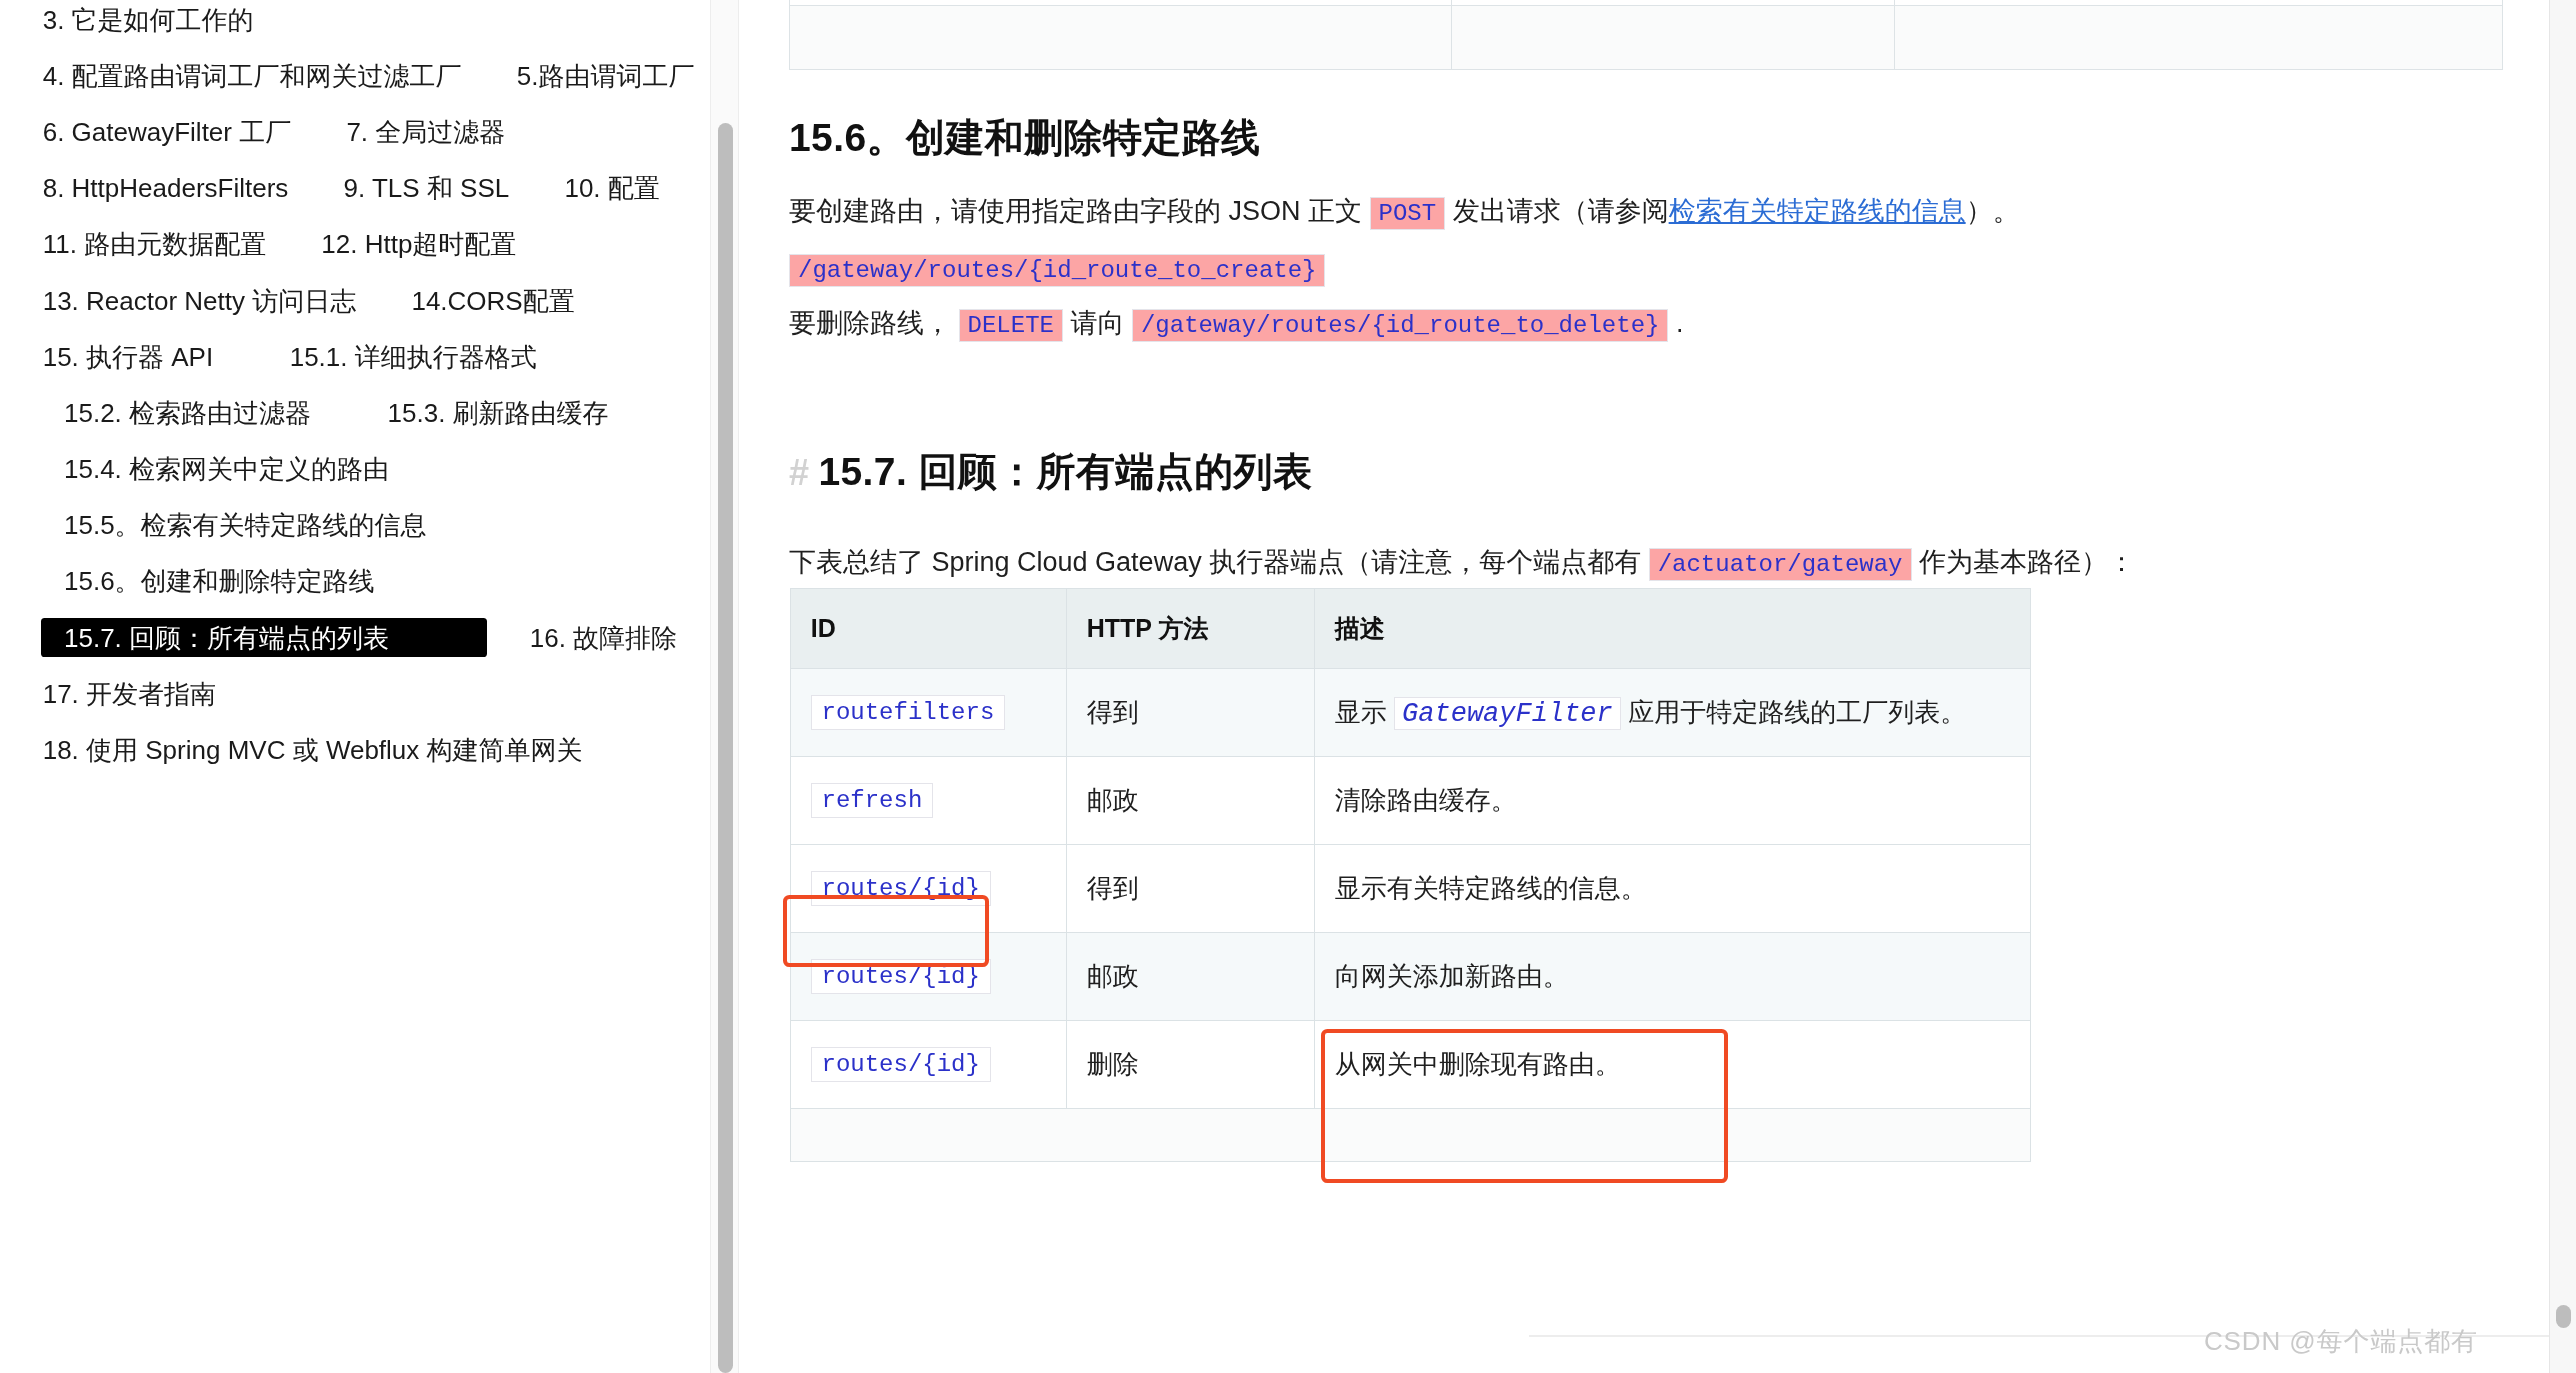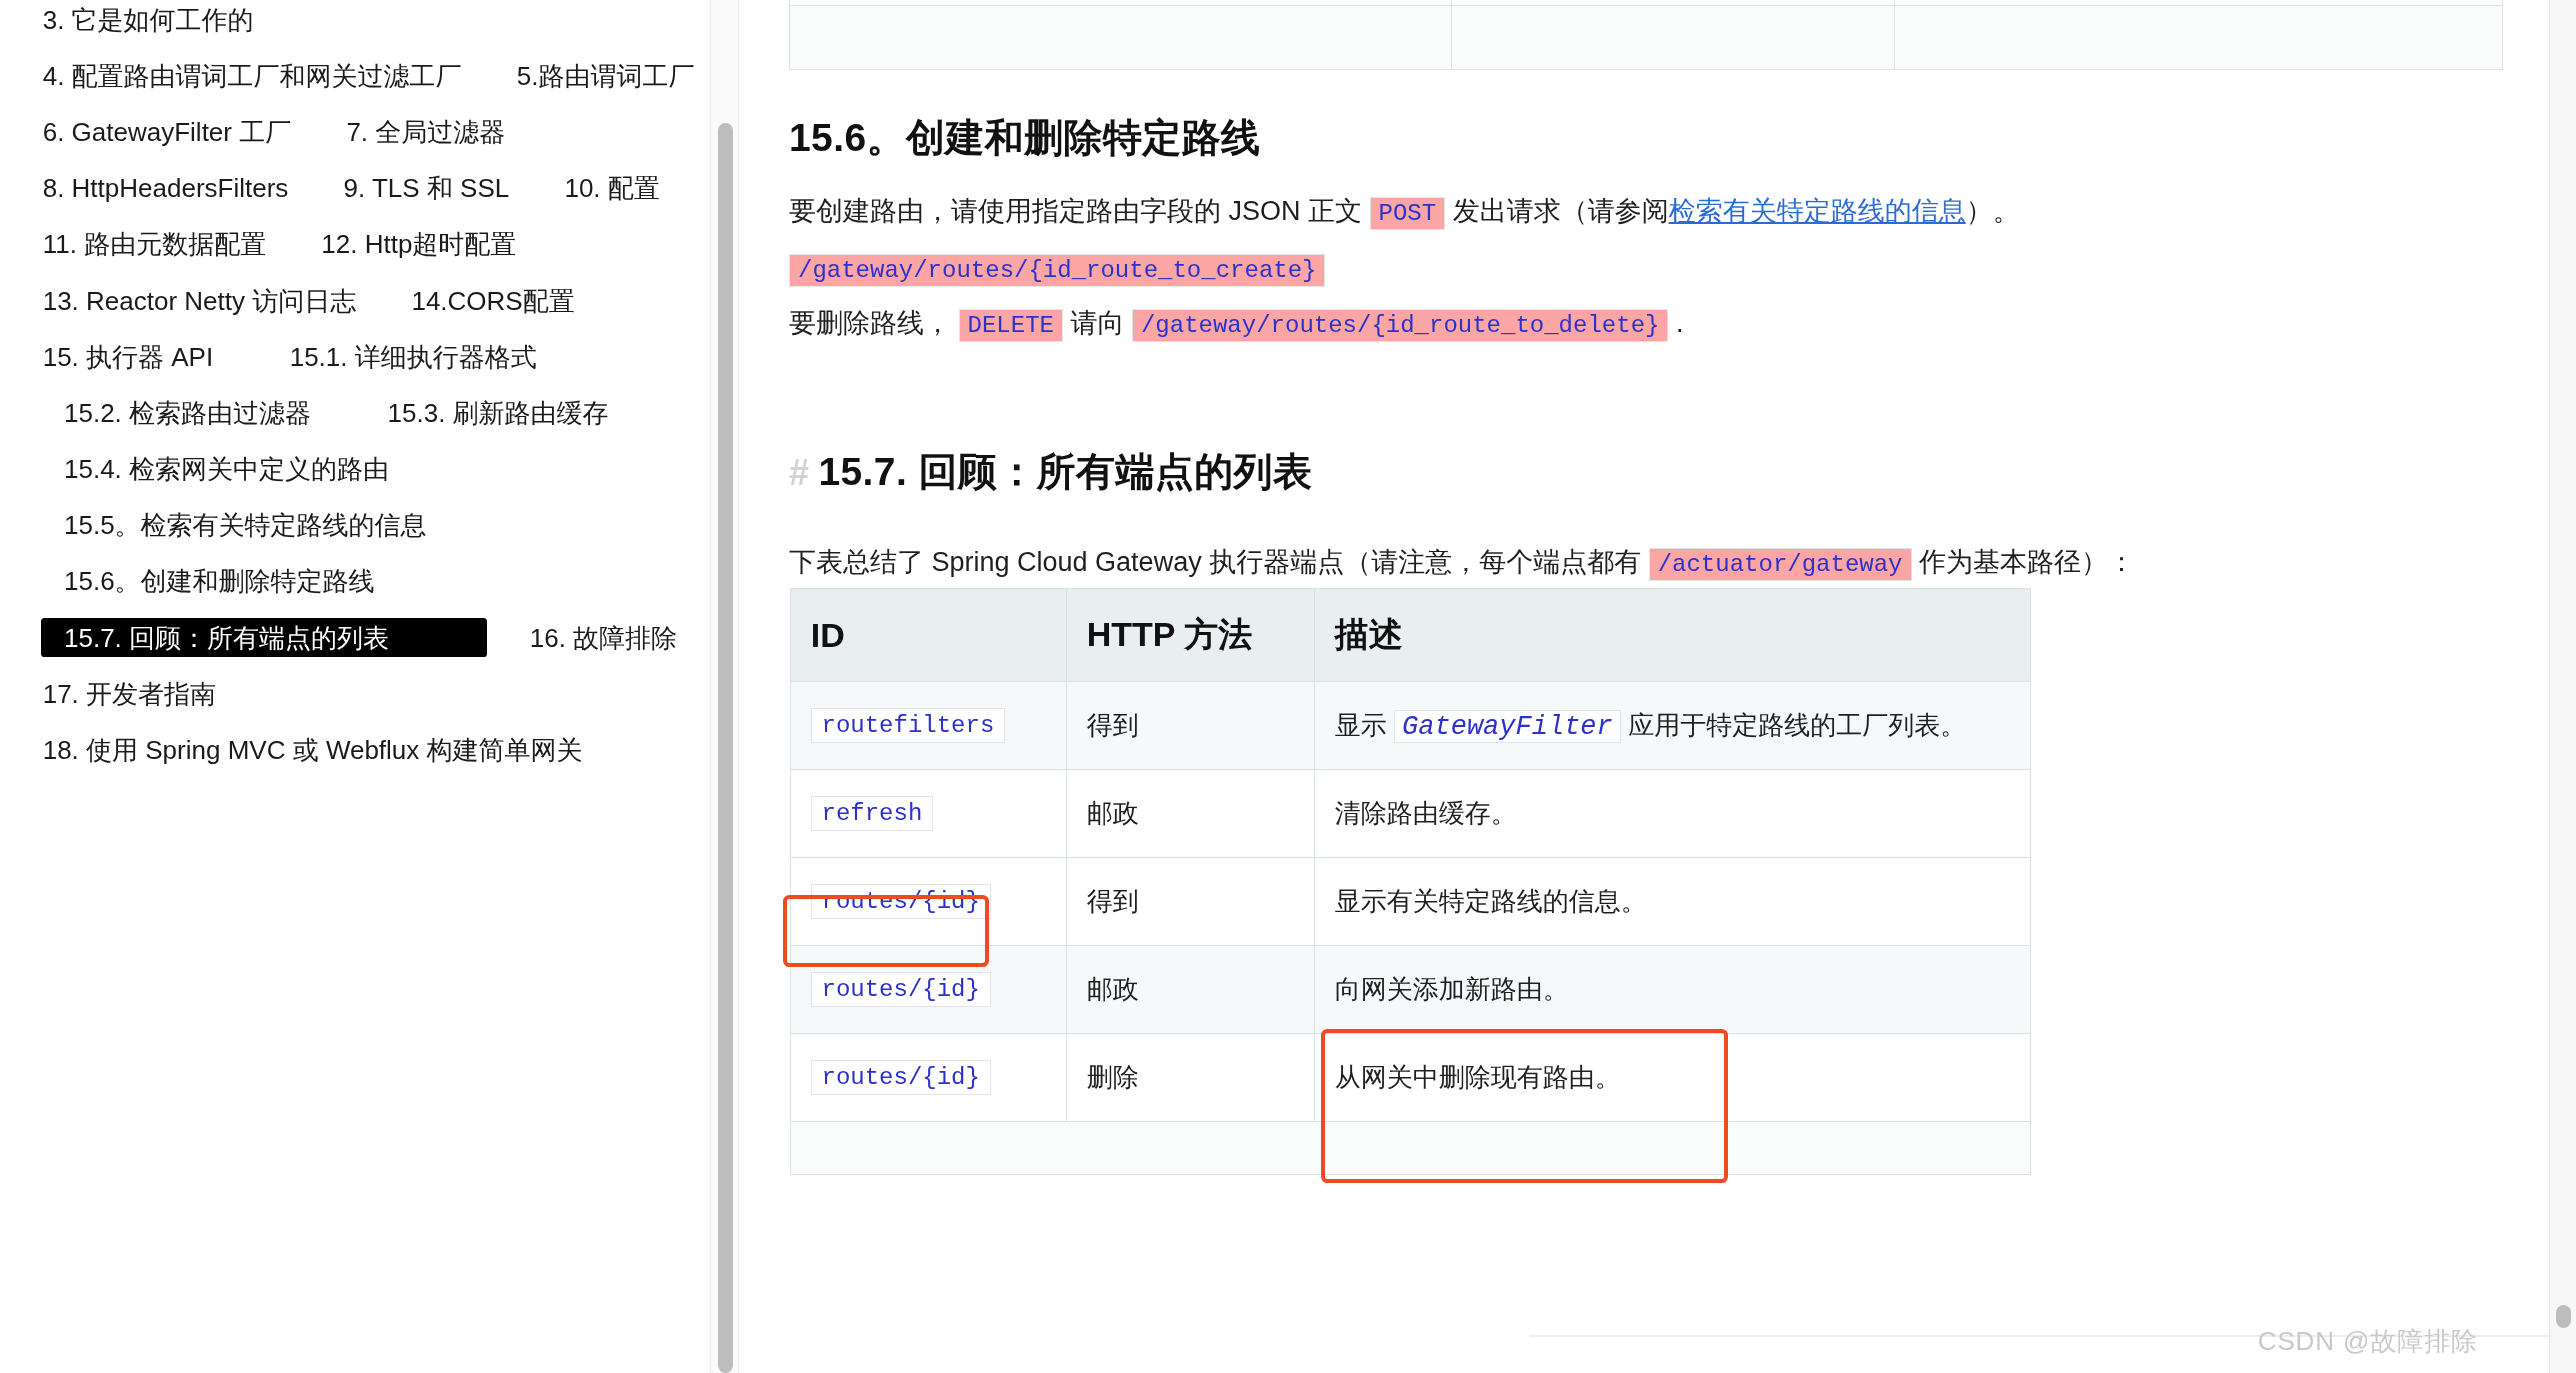--- a/index.html
+++ b/index.html
@@ -77,21 +77,21 @@
   }
   .lnk { color: #2b6cd4; }
 
   
   table.endpoints {
     position: absolute; left: 51px; top: 588px; width: 1241px;
     border-collapse: separate; border-spacing: 0;
     border: 0.9px solid #dbe2e5; background: #fff;
   }
   table.endpoints th {
-    background: #e9eff0; text-align: left; font-size: 34px; font-weight: bold; color:#111;
+    background: #e9eff0; text-align: left; font-size: 25px; font-weight: bold; color:#111;
     padding: 23px 19.7px; border-right: 0.9px solid #dbe2e5; border-bottom: 0.9px solid #dbe2e5;
     height: 70px; vertical-align: middle;
   }
   table.endpoints th:last-child { border-right: none; }
   table.endpoints td {
     padding: 18px 19.7px; font-size: 26px; color: #1f1f1f; height: 88px;
     border-right: 0.9px solid #dbe2e5; border-bottom: 0.9px solid #dbe2e5;
     vertical-align: middle;
   }
   table.endpoints td:last-child { border-right: none; }
@@ -237,19 +237,19 @@
         </tr>
       </tfoot>
     </table>
 
     <div id="bottom-rule"></div>
   </main>
 
   <div class="annot" id="annot-refresh"></div>
   <div class="annot" id="annot-desc"></div>
 
-  <div id="watermark">CSDN @故障排除</div>
+  <div id="watermark">CSDN @每个端点都有</div>
 
   <div id="rsb-track">
     <div id="rsb-thumb"></div>
   </div>
 </div>
 
 
 </body></html>

